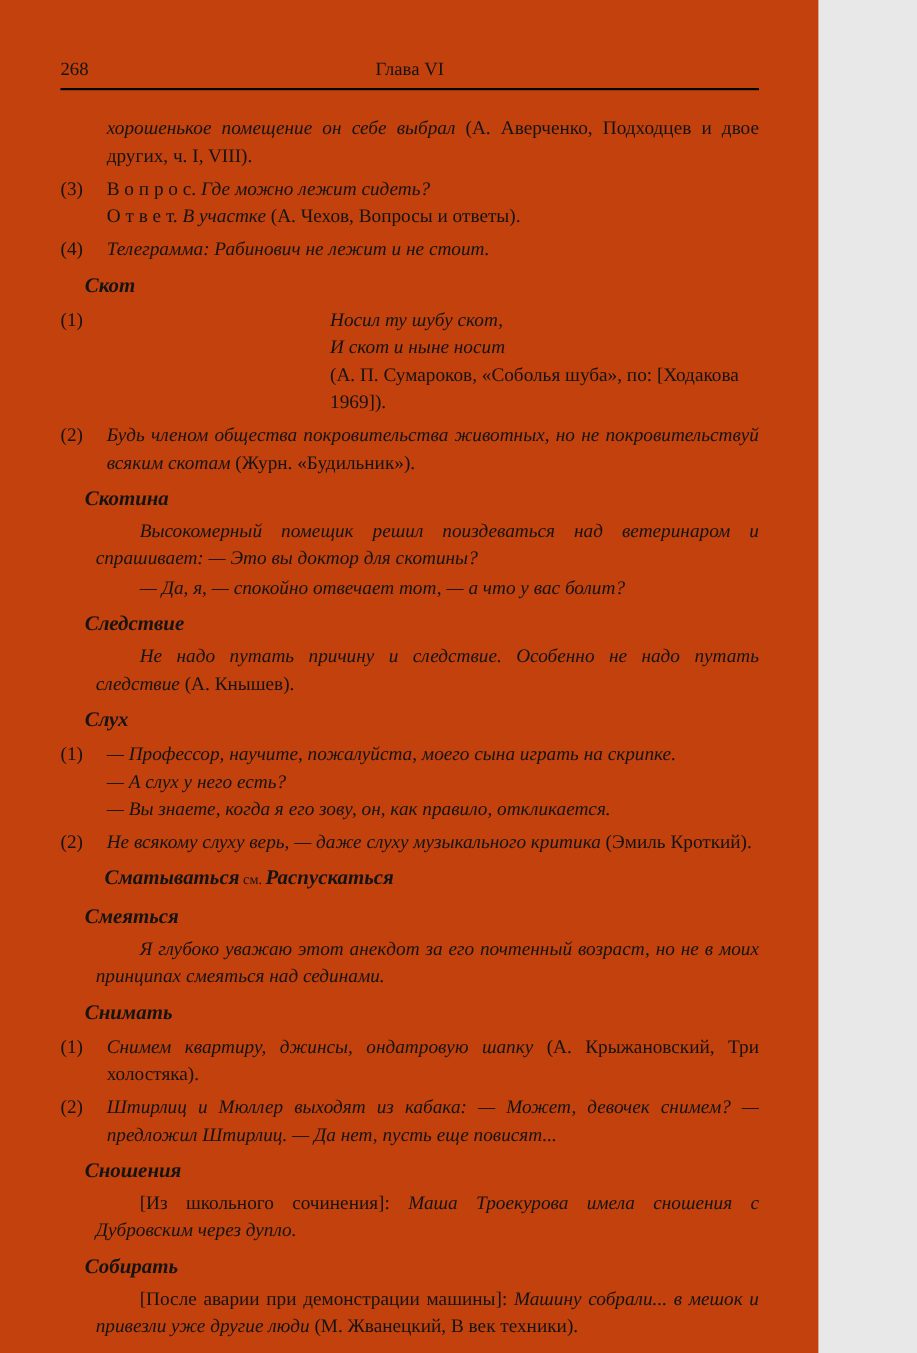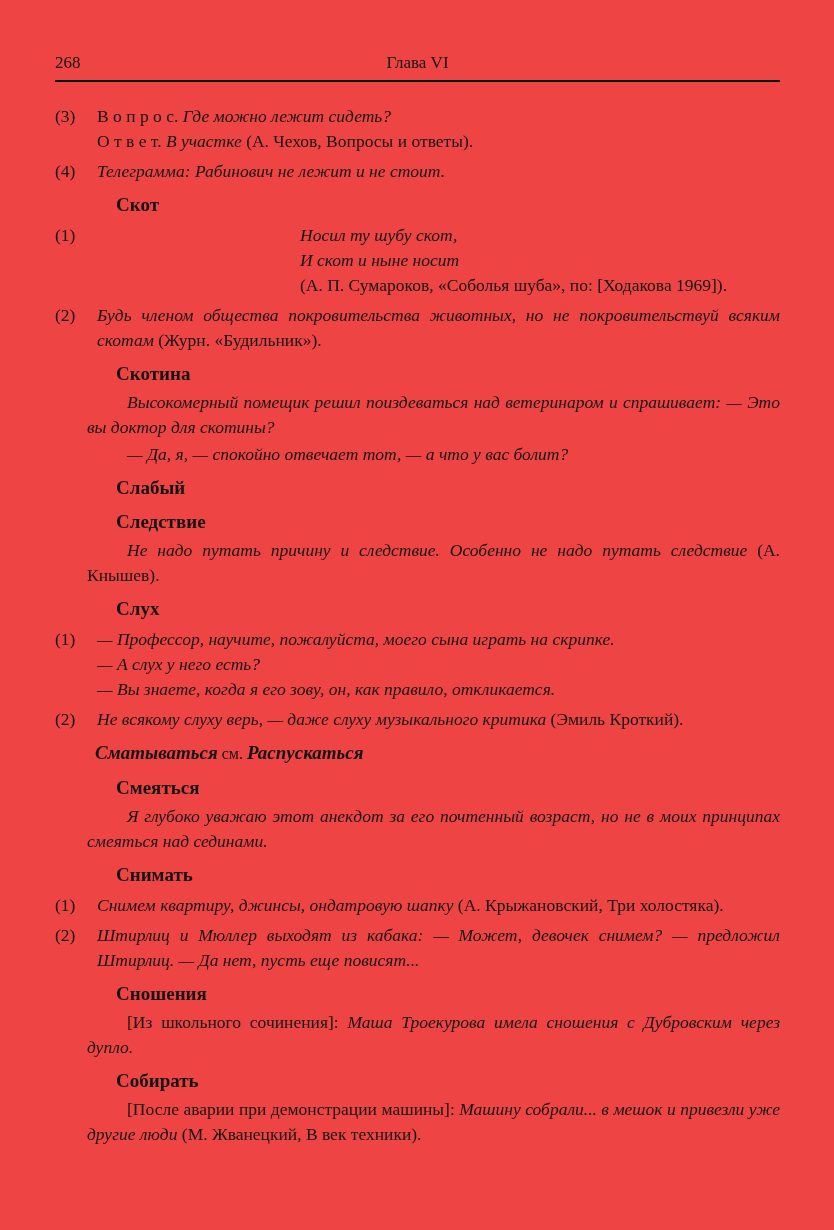--- a/index.html
+++ b/index.html
@@ -1,19 +1,19 @@
 <!DOCTYPE html>
 <html><head>
 <meta charset="utf-8">
 <style>
   html, body { margin: 0; padding: 0; background: #e8e8e8; }
   .page {
     position: relative;
-    width: 834px; height: 1230px;
-    background: #ef4444;
+    width: 744px; height: 1230px;
+    background: #c2410c;
     color: #141414;
     font-family: "Liberation Serif", "DejaVu Serif", serif;
     font-size: 17.5px;
     line-height: 25px;
     box-sizing: border-box;
     padding: 50px 54px 0 55px;
     overflow: hidden;
   }
   
   .running-head { position: relative; height: 26px; font-size: 17px; }
@@ -25,47 +25,48 @@
 
   p { margin: 2px 0; }
   .hang { margin-left: 42px; }
   .indent { text-indent: 40px; margin-left: 32px; }
 
   .num-item { position: relative; padding-left: 42px; margin: 5px 0; }
   .marker { position: absolute; left: 0; top: 0; font-style: normal; }
 
   h3.entry {
     font-size: 19px; line-height: 26px;
-    font-weight: bold;
-    margin: 8px 0 3px 61px;
+    font-style: italic; font-weight: bold;
+    margin: 8px 0 3px 22px;
     text-align: left;
   }
   .see-ref { margin: 8px 0 3px 40px; font-size: 19px; line-height: 26px; text-align: left; }
   .see-ref .bi { font-weight: bold; font-style: italic; }
-  .see-ref .rm { font-size: 16px; }
+  .see-ref .rm { font-size: 13px; }
 
   .rm { font-style: normal; }
   i.b, .b { font-weight: normal; font-style: italic; }
 
   .poem { margin-left: 203px; text-align: left; }
   .poem .line { text-align: left; }
 </style>
 </head>
 <body>
 
 <div class="page">
 
   <div class="running-head">
     <span class="pagenum">268</span>
     <span class="chapter">Глава VI</span>
   </div>
   <div class="rule"></div>
 
   <div class="content">
 
+    <p class="hang"><i>хорошенькое помещение он себе выбрал </i><span class="rm">(А. Аверченко, Подходцев и двое других, ч. I, VIII).</span></p>
 
     <div class="num-item">
       <span class="marker">(3)</span>
       <div>
         <div><span class="rm">В о п р о с. </span><i>Где можно лежит </i><i class="b">сидеть?</i></div>
         <div><span class="rm">О т в е т. </span><i>В участке </i><span class="rm">(А. Чехов, Вопросы и ответы).</span></div>
       </div>
     </div>
 
     <div class="num-item">
@@ -86,21 +87,20 @@
 
     <div class="num-item">
       <span class="marker">(2)</span>
       <div><i>Будь членом общества покровительства животных, но не покровительствуй всяким скотам </i><span class="rm">(Журн. «Будильник»).</span></div>
     </div>
 
     <h3 class="entry">Скотина</h3>
     <p class="indent"><i>Высокомерный помещик решил поиздеваться над ветеринаром и спрашивает: — Это вы доктор для скотины?</i></p>
     <p class="indent"><i>— Да, я, — спокойно отвечает тот, — а что у вас болит?</i></p>
 
-    <h3 class="entry">Слабый</h3>
 
     <h3 class="entry">Следствие</h3>
     <p class="indent"><i>Не надо путать причину и следствие. Особенно не надо путать следствие </i><span class="rm">(А. Кнышев).</span></p>
 
     <h3 class="entry">Слух</h3>
 
     <div class="num-item">
       <span class="marker">(1)</span>
       <div>
         <div><i>— Профессор, научите, пожалуйста, моего сына играть на скрипке.</i></div>

